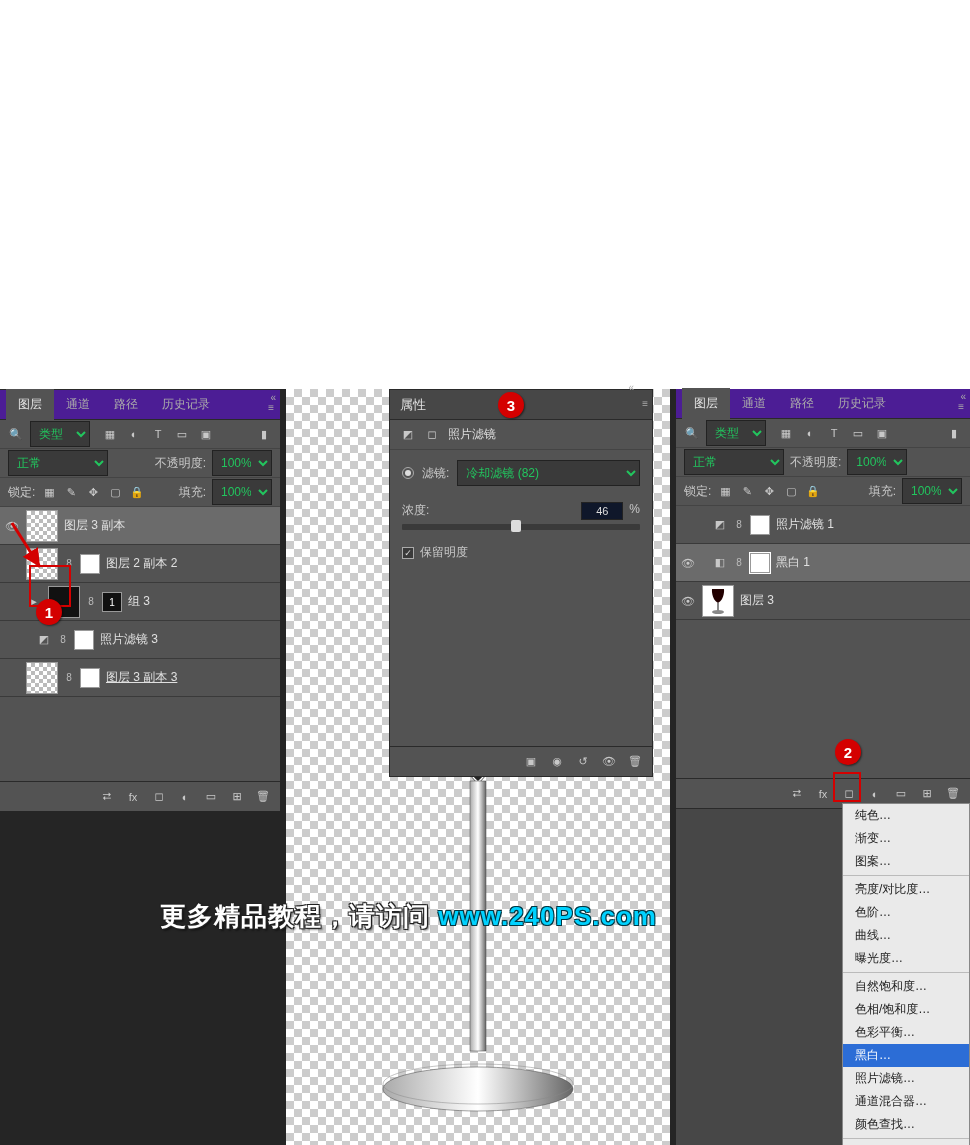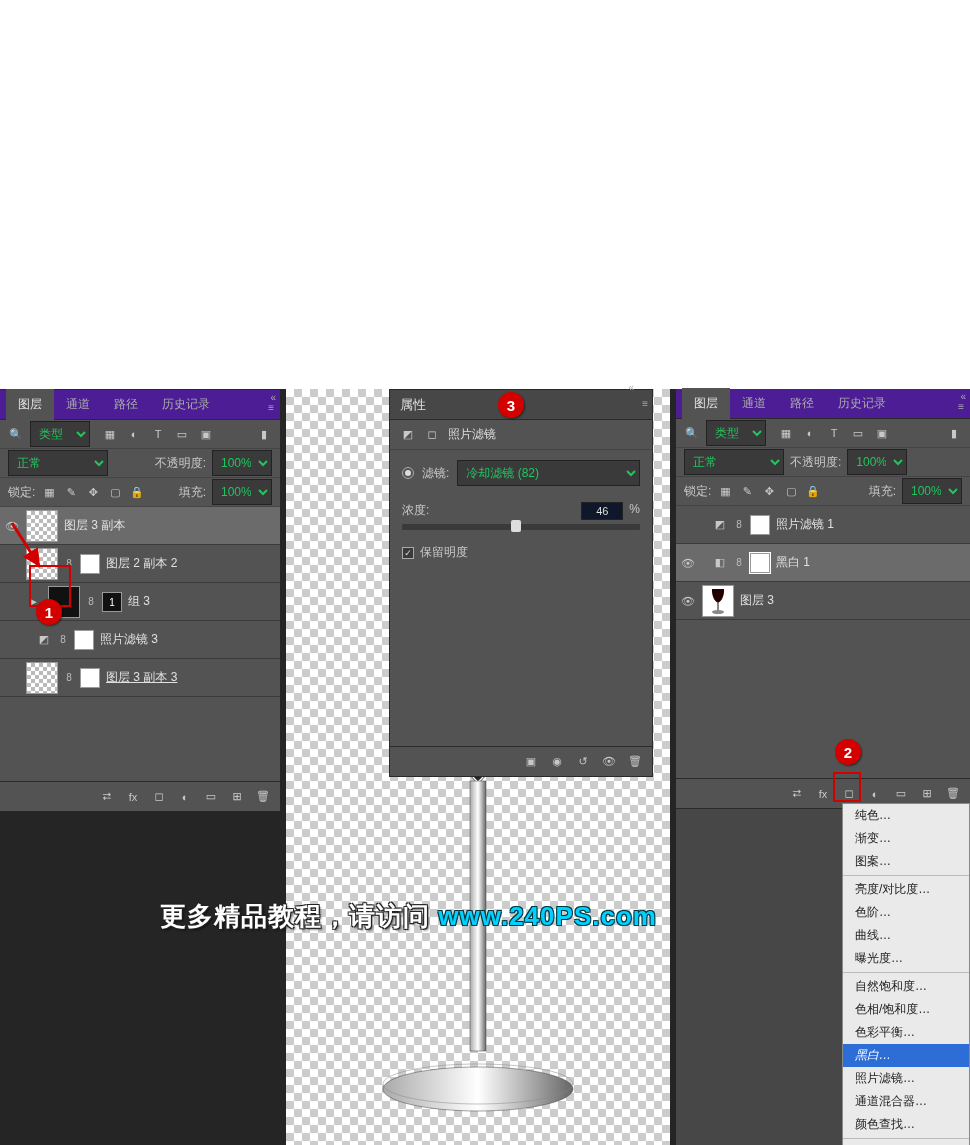--- a/index.html
+++ b/index.html
@@ -58,21 +58,21 @@
   .slider-thumb { position:absolute; top:-4px; width:10px; height:12px; background:#ddd; border-radius:2px; }
   .chk-row { display:flex; align-items:center; gap:6px; margin-top:8px; }
   .chk { width:12px; height:12px; border:1px solid #aaa; background:#3a3a3a; display:inline-flex; align-items:center; justify-content:center; color:#ddd; font-size:9px; }
   .props-footer { position:absolute; bottom:0; left:0; right:0; height:30px; border-top:1px solid #2a2a2a; display:flex; align-items:center; justify-content:flex-end; gap:12px; padding-right:10px; }
   
   .right-col { position:absolute; right:0; top:0; width:294px; height:756px; background:#474747; }
   .right-col .layers-panel { position:relative; height:420px; background:#535353; border-bottom:1px solid #2a2a2a; }
   
   .adj-menu { position:absolute; right:0; top:414px; width:128px; background:#eaeaea; border:1px solid #888; font-size:12px; color:#222; z-index:10; }
   .adj-menu .mi { padding:3px 12px; white-space:nowrap; }
-  .adj-menu .mi.hi { background:#2c6dd6; color:#fff;font-style:italic; }
+  .adj-menu .mi.hi { background:#2c6dd6; color:#fff; }
   .adj-menu hr { border:none; border-top:1px solid #bbb; margin:2px 0; }
   
   .promo { position:absolute; left:160px; top:510px; font-size:26px; font-weight:bold; letter-spacing:1px; z-index:7; white-space:nowrap; }
   .promo .stroke { color:#fff; text-shadow:1px 1px 0 #222,-1px -1px 0 #222,1px -1px 0 #222,-1px 1px 0 #222,2px 2px 2px rgba(0,0,0,0.5); }
   .promo .url { color:#00d2ff; text-shadow:1px 1px 0 #003844,-1px -1px 0 #003844,1px -1px 0 #003844,-1px 1px 0 #003844; }
   .watermark { position:absolute; right:4px; bottom:2px; font-size:22px; font-weight:bold; color:#00d2ff; letter-spacing:1px; text-shadow:1px 1px 0 #004,-1px -1px 0 #004; z-index:8; }
   .filter-icons { display:flex; gap:8px; align-items:center; margin-left:6px; }
   svg { display:block; }
 </style>
 </head>

